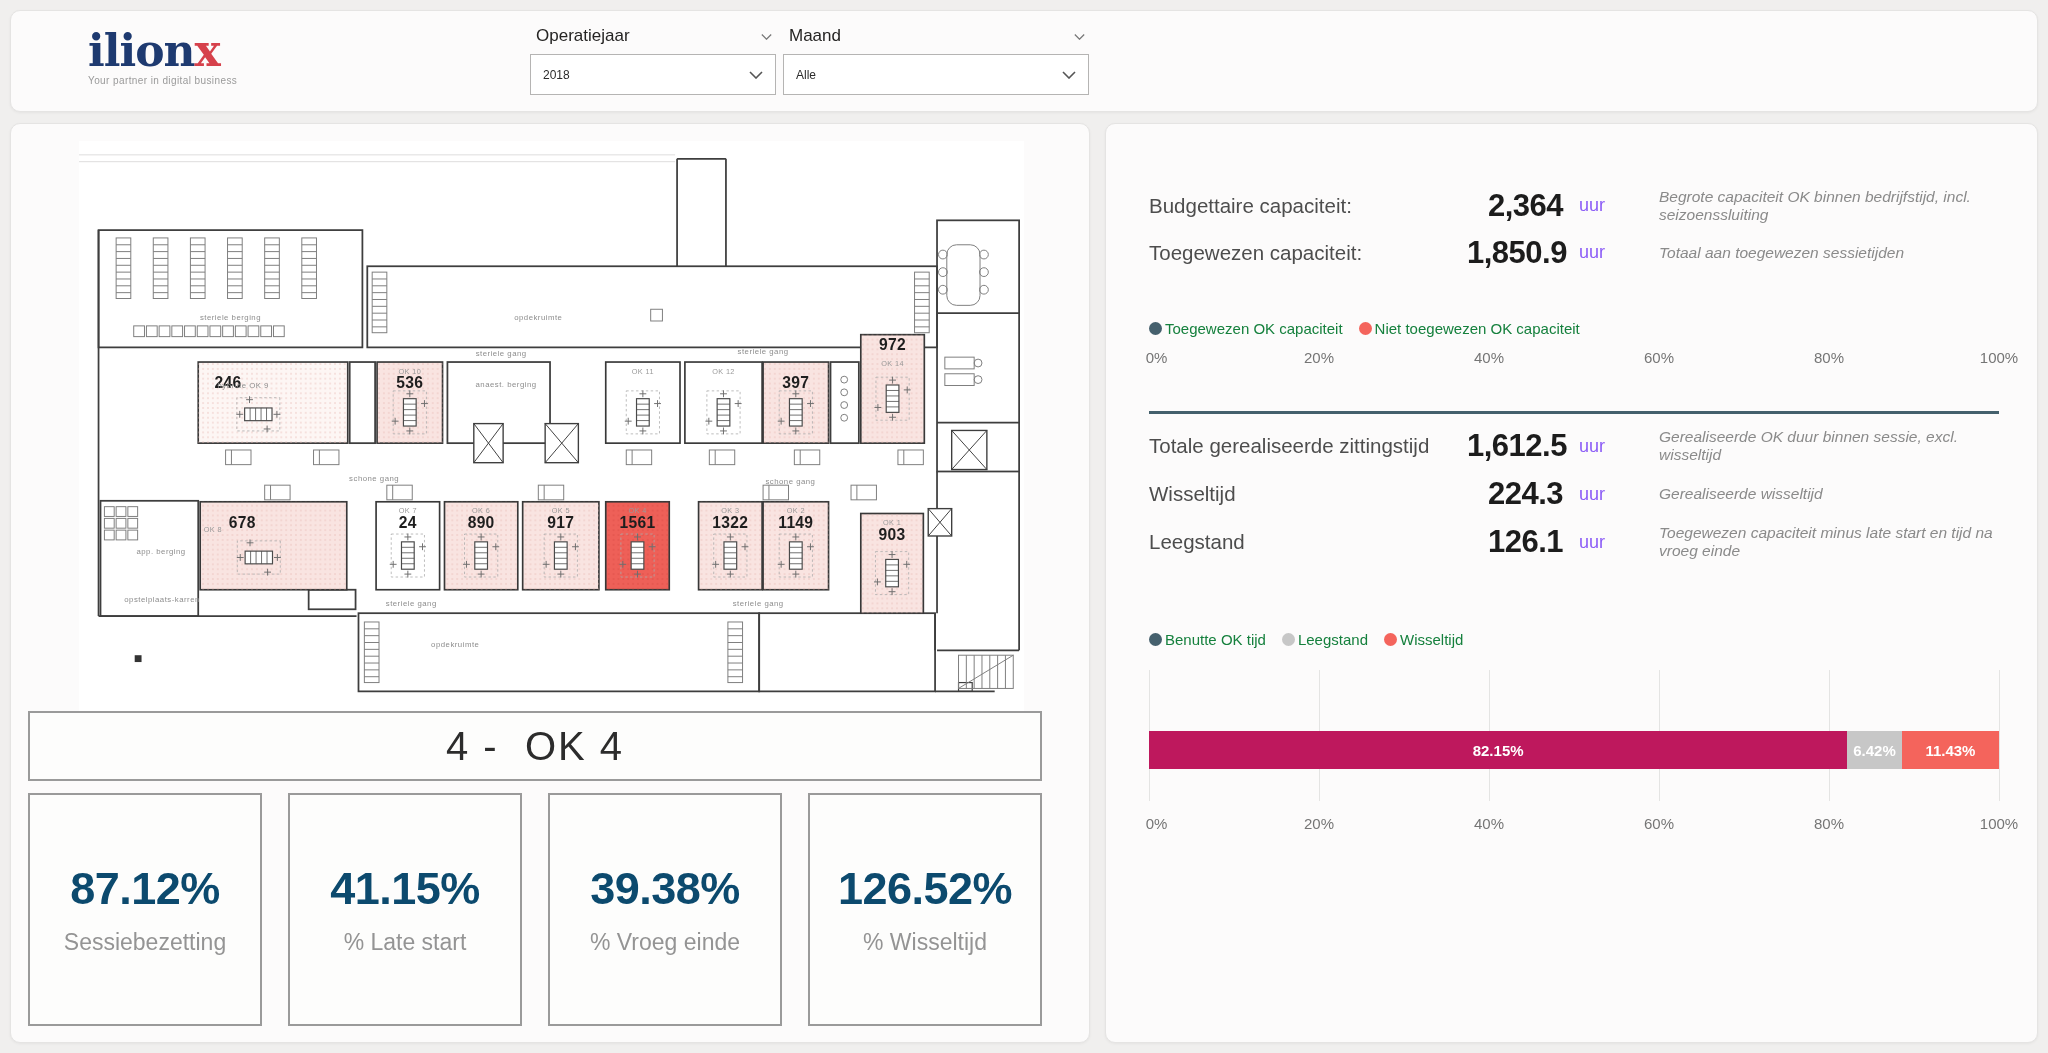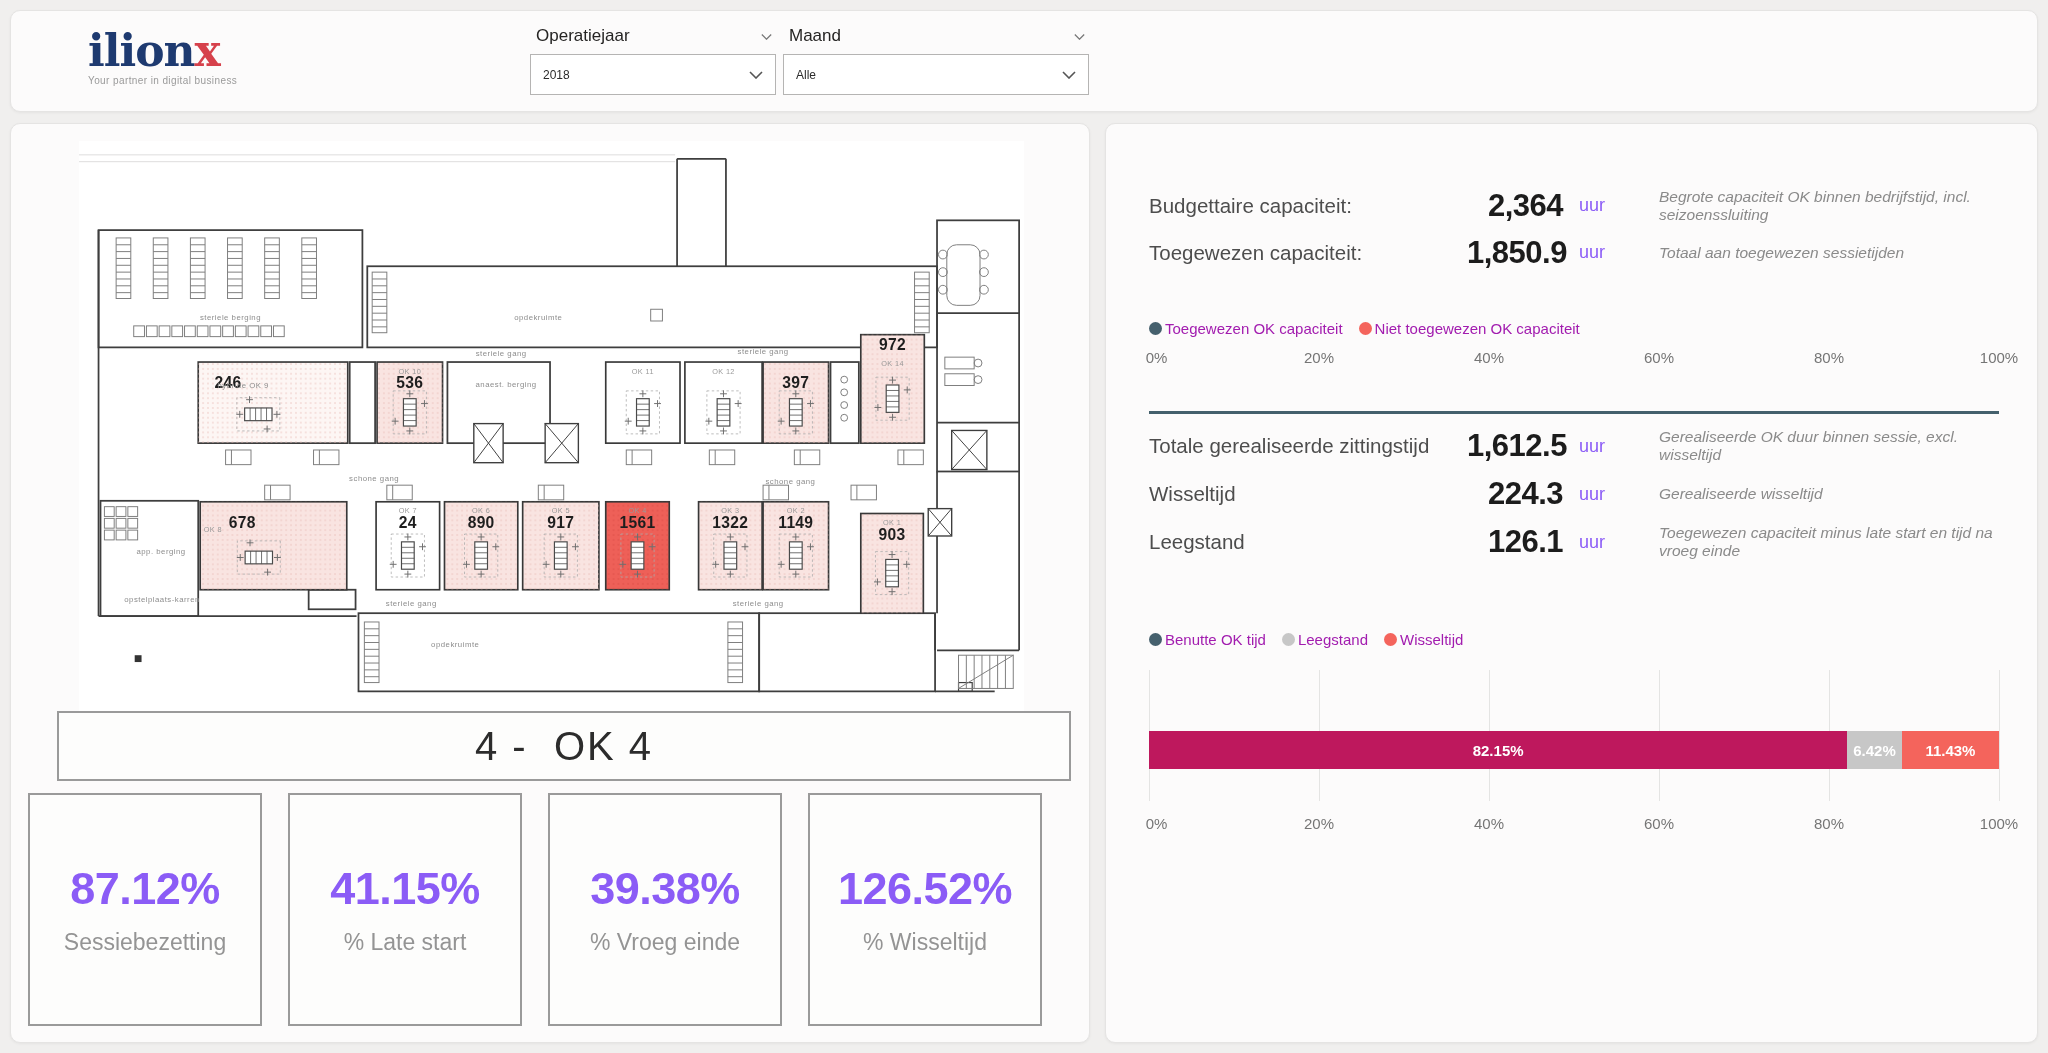--- a/index.html
+++ b/index.html
@@ -31,42 +31,42 @@
 
   
   #left-panel { left:10px; top:123px; width:1080px; height:920px; }
   #plan { position:absolute; left:68px; top:17px; width:945px; height:574px; background:#fff; }
   #plan svg { width:100%; height:100%; display:block; }
   .pl-lbl { font-size:8px; fill:#8d8d8d; letter-spacing:.5px; text-anchor:middle; }
   .pl-name { font-size:7.5px; fill:#9a9a9a; letter-spacing:.4px; text-anchor:middle; }
   .pl-num { font-size:16px; font-weight:bold; fill:#1e1e1e; text-anchor:middle; letter-spacing:.3px; }
 
   #room-title-box { position:absolute; left:17px; top:587px; width:1014px; height:70px; background:#fdfdfc;
-                    border:2px solid #9a9a9a; display:flex; align-items:center; justify-content:center;margin-left:29px; }
+                    border:2px solid #9a9a9a; display:flex; align-items:center; justify-content:center; }
   #room-title { font-size:40px; color:#2c2c2c; letter-spacing:2px; white-space:pre; font-weight:500; }
 
   #kpi-row { position:absolute; left:17px; top:669px; width:1014px; height:233px; display:flex; gap:26px; }
   .kpi-card { flex:1; background:#fdfdfc; border:2px solid #9a9a9a; display:flex; flex-direction:column;
               align-items:center; justify-content:center; gap:14px; }
-  .kpi-value { font-size:45px; font-weight:bold; color:#8b5cf6; letter-spacing:-.5px; }
+  .kpi-value { font-size:45px; font-weight:bold; color:#0c4a6e; letter-spacing:-.5px; }
   .kpi-label { font-size:23px; color:#949494; }
 
   
   #right-panel { left:1105px; top:123px; width:933px; height:920px; padding:0 38px 0 43px; }
   .metric-rows { width:100%; }
   .rows-capacity { margin-top:58px; }
   .rows-realized { margin-top:8px; }
   .metric-row { display:grid; grid-template-columns:318px 96px 80px 1fr; align-items:center; height:47px; }
   .rows-realized .metric-row { height:48px; }
   .m-label { font-size:20.5px; color:#4d4d4d; }
   .m-value { font-size:31px; font-weight:bold; color:#1c1c1c; text-align:right; letter-spacing:-.5px; }
   .m-unit { font-size:18px; color:#8b5cf6; padding-left:16px; }
   .m-note { font-size:15.5px; font-style:italic; color:#8a8a8a; padding-left:16px; }
 
-  .legend { display:flex; align-items:center; gap:16px; font-size:15px; color:#a21caf; }
+  .legend { display:flex; align-items:center; gap:16px; font-size:15px; color:#15803d; }
   .legend-1 { margin-top:44px; }
   .legend-2 { margin-top:65px; }
   .legend-item { display:flex; align-items:center; gap:3px; }
   .legend-dot { width:13px; height:13px; border-radius:50%; display:inline-block; }
 
   .chart { width:100%; }
   .plot { position:relative; margin-top:9px; }
   #chart-0 .plot { height:125px; }
   #chart-1 .plot { height:131px; margin-top:22px; }
   .gridline { position:absolute; top:0; bottom:0; width:1px; background:#e4e4e3; }

